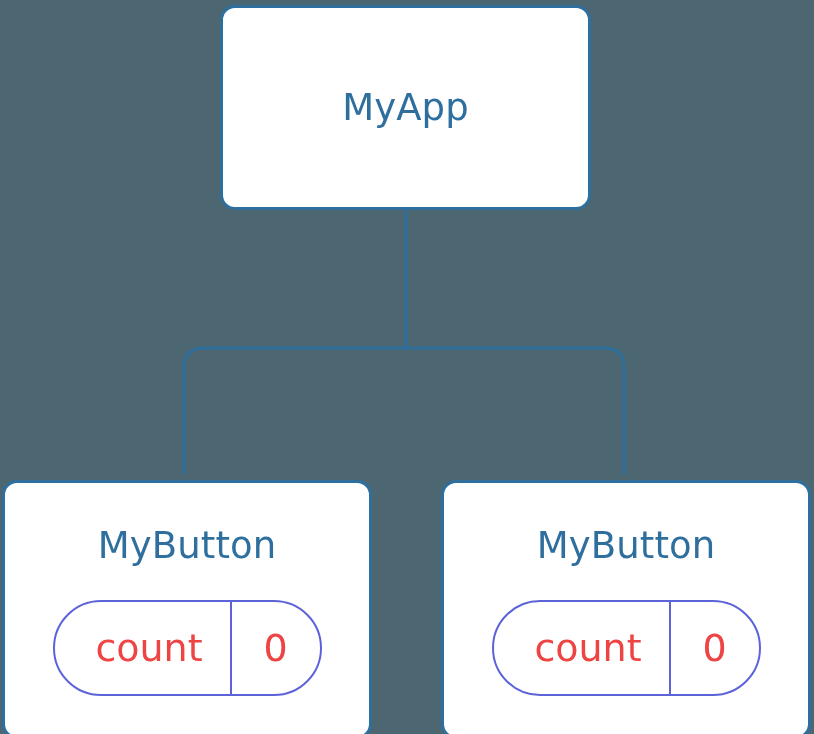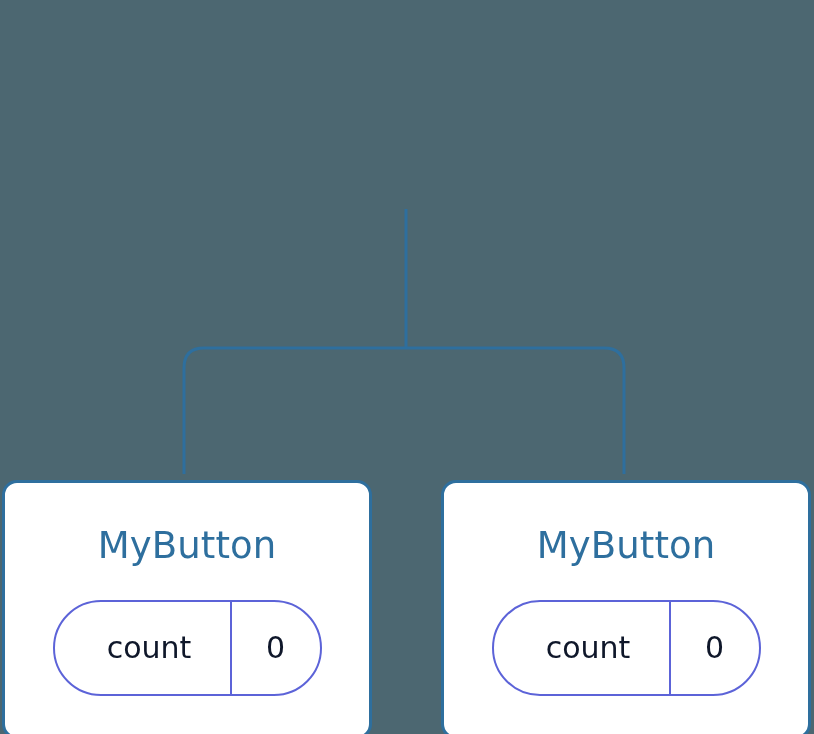--- a/index.html
+++ b/index.html
@@ -92,22 +92,22 @@
     border: 2px solid #5c63d8;
     border-radius: 48px;
     background: #ffffff;
     overflow: hidden;
   }
 
   .pill-cell {
     display: flex;
     align-items: center;
     justify-content: center;
-    color: #0f172a;
-    font-size: 30px;
+    color: #ef4444;
+    font-size: 38px;
     line-height: 1;
     white-space: nowrap;
     box-sizing: border-box;
   }
 
   .pill-name {
     width: 175px;
     padding-left: 14px;
   }
 
@@ -123,20 +123,23 @@
 
   <svg id="connectors" viewBox="0 0 814 734" width="814" height="734" xmlns="http://www.w3.org/2000/svg" aria-hidden="true">
 
     <path d="M 406 209 L 406 348" fill="none" stroke="#2e6f9e" stroke-width="3" stroke-linecap="butt"></path>
 
     <path d="M 406 348 L 204 348 Q 184 348 184 368 L 184 474" fill="none" stroke="#2e6f9e" stroke-width="3" stroke-linecap="butt"></path>
 
     <path d="M 406 348 L 604 348 Q 624 348 624 368 L 624 474" fill="none" stroke="#2e6f9e" stroke-width="3" stroke-linecap="butt"></path>
   </svg>
 
+  <div class="node node-root">
+    <div class="node-title">MyApp</div>
+  </div>
 
   <div class="node node-child node-child-left">
     <div class="node-title">MyButton</div>
     <div class="pill">
       <div class="pill-cell pill-name">count</div>
       <div class="pill-cell pill-value">0</div>
     </div>
   </div>
 
   <div class="node node-child node-child-right">

